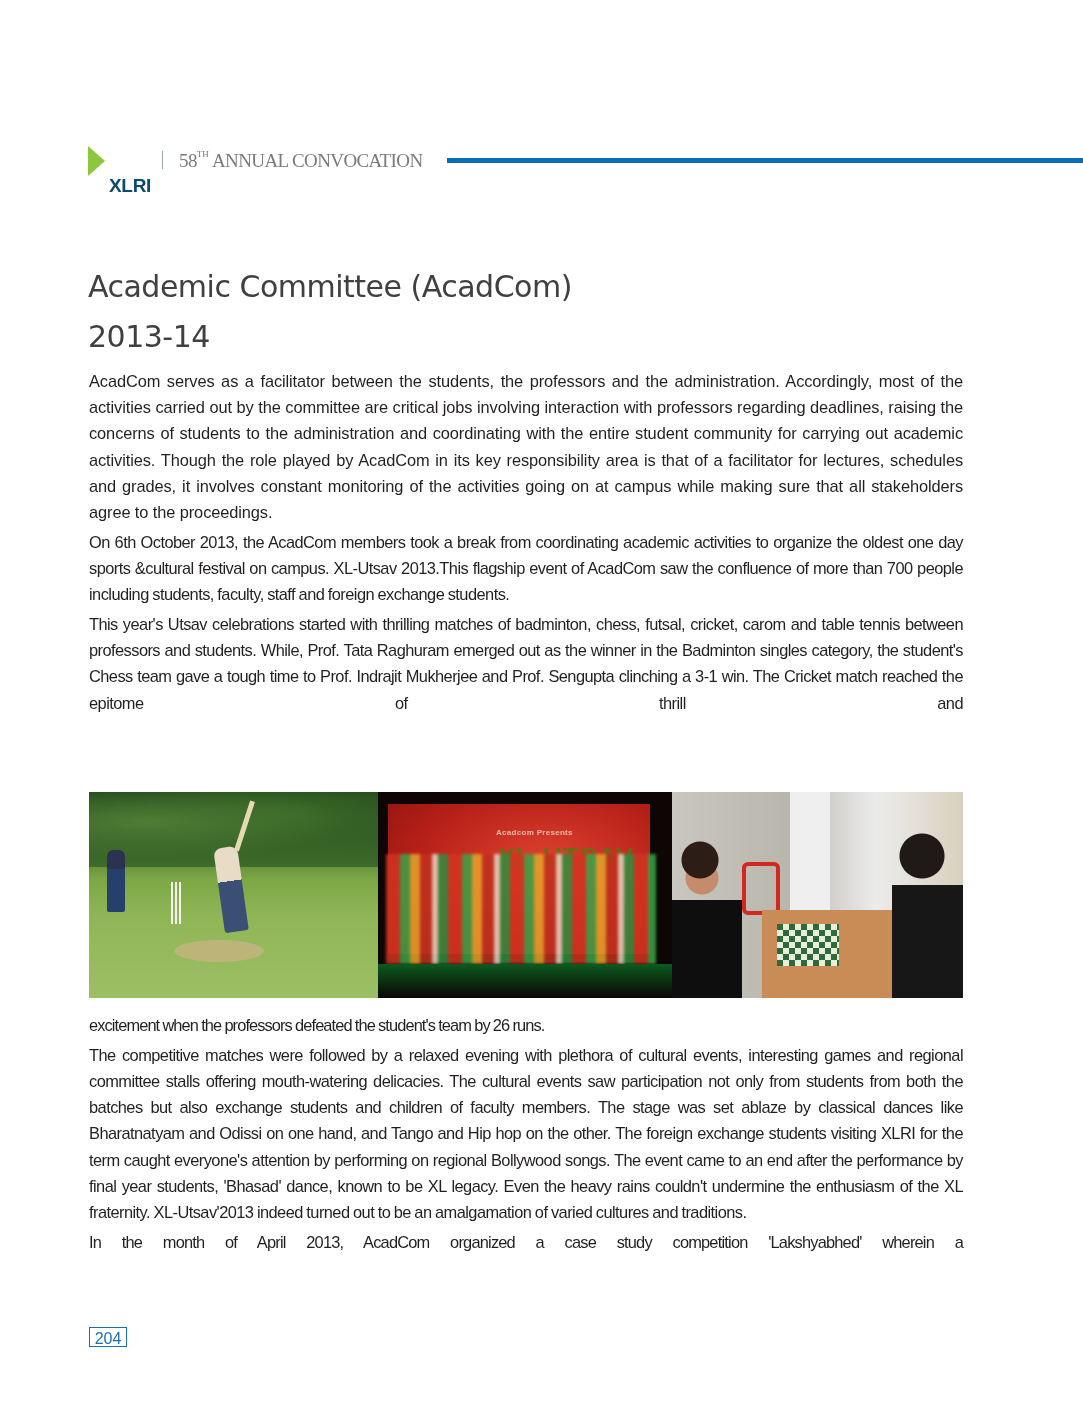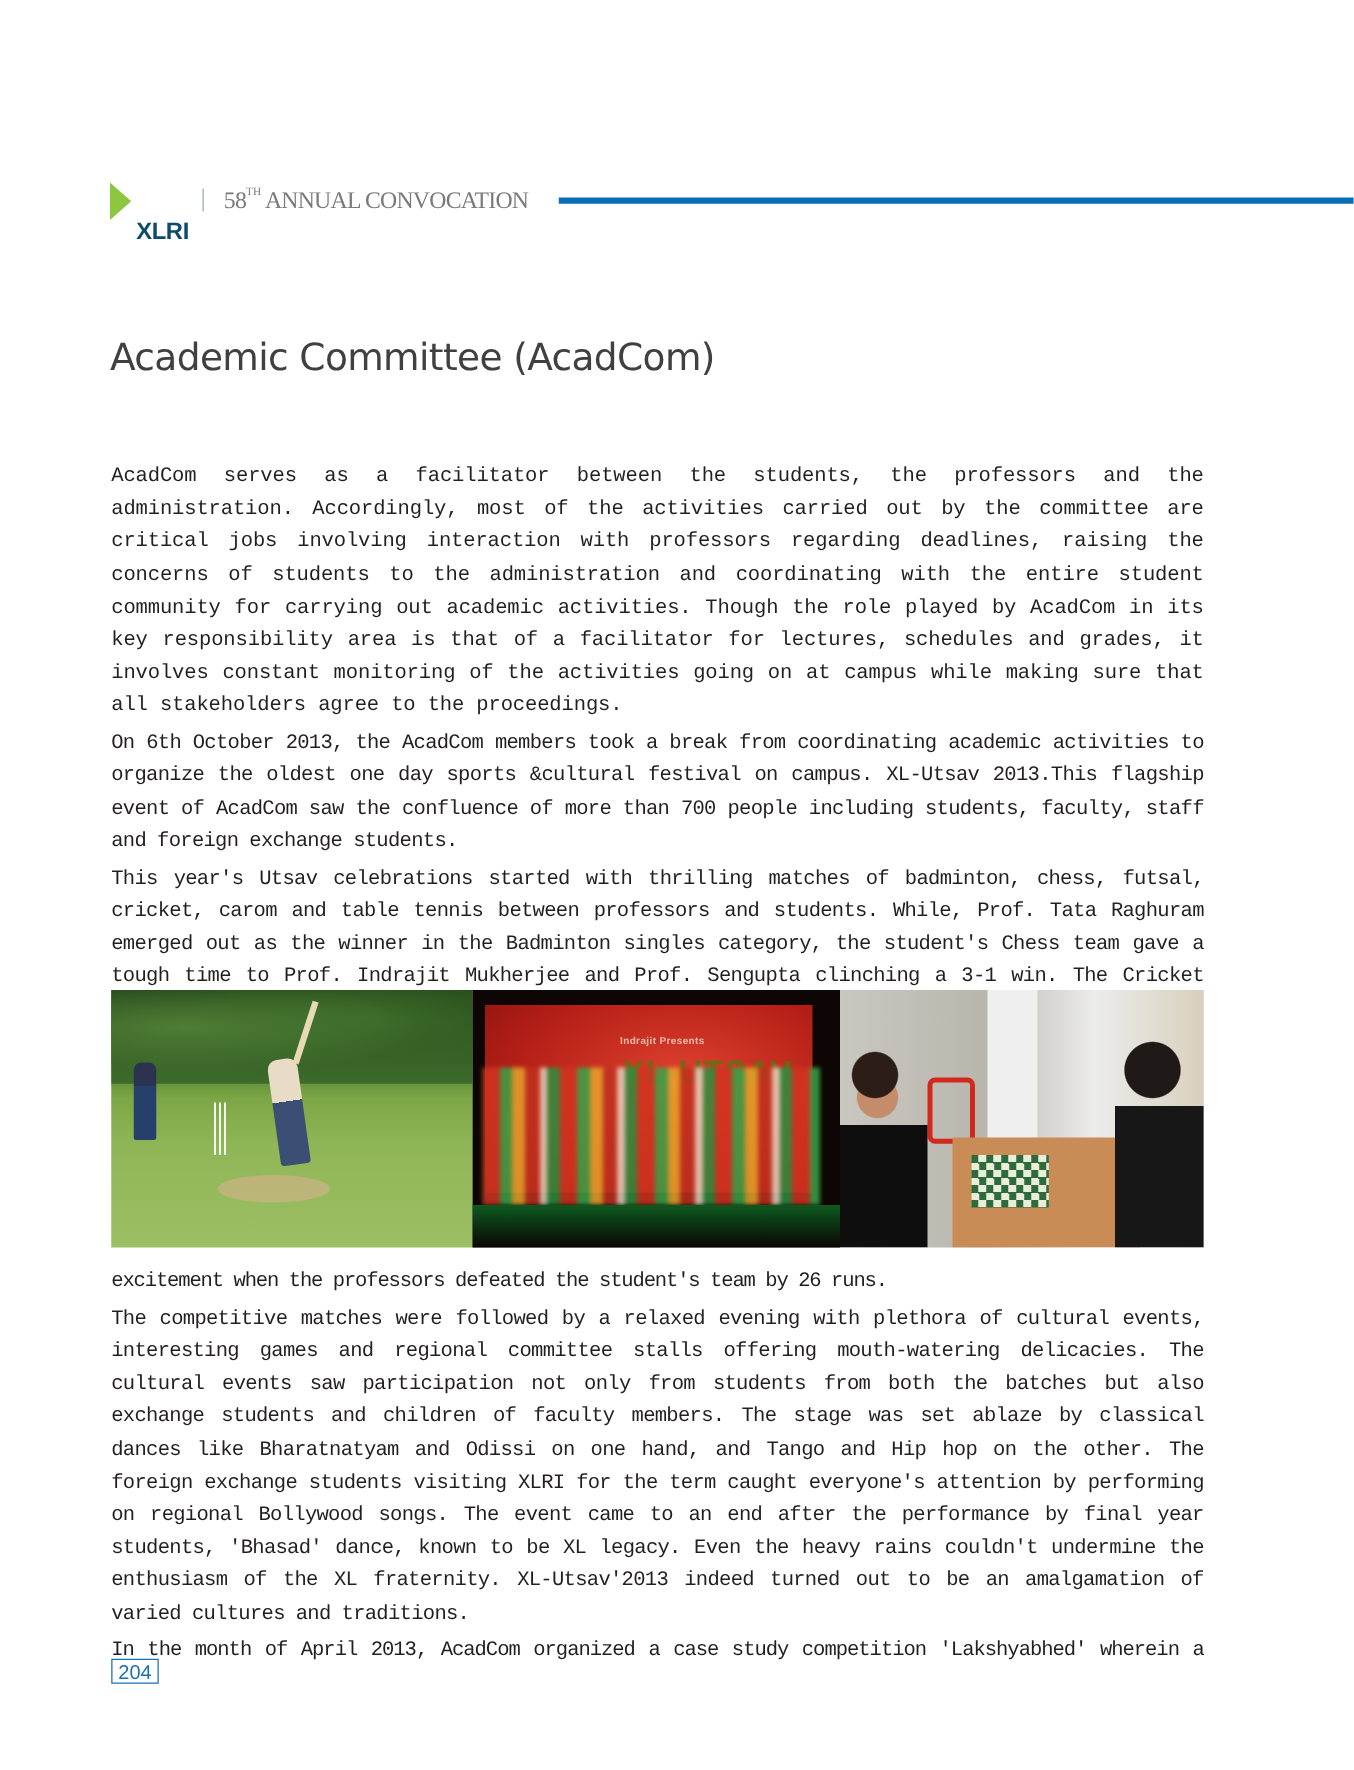--- a/index.html
+++ b/index.html
@@ -8,21 +8,21 @@
   .header { position: absolute; left: 88px; top: 145px; height: 32px; width: 995px; }
   .header .arrow { position: absolute; left: 0; top: 1px; width: 0; height: 0; border-top: 15px solid transparent; border-bottom: 15px solid transparent; border-left: 17px solid #8dc63f; }
   .header .brand { position: absolute; left: 21px; top: 5px; font-family: "Liberation Sans", sans-serif; font-weight: bold; font-size: 19px; color: #0c4a6e; letter-spacing: -0.3px; margin-top: 25px; }
   .header .sep { position: absolute; left: 74px; top: 6px; width: 1px; height: 18px; background: #9aa9b5; }
   .header .conv { position: absolute; left: 91px; top: 5px; font-family: Liberation Serif, serif; font-size: 19px; color: #7a7a7a; font-weight: normal; letter-spacing: -0.6px; white-space: nowrap; }
   .header .conv sup { font-size: 9px; position: relative; top: -3px; letter-spacing: 0; }
   .header .rule { position: absolute; left: 359px; top: 13px; right: 0; height: 5px; background: #0a6eb4; }
 
   .title { position: absolute; left: 88px; top: 262px; width: 880px; font-family: "DejaVu Sans", sans-serif; font-size: 30px; line-height: 50px; color: #404040; letter-spacing: -0.5px; }
 
-  .body-text { position: absolute; left: 89px; width: 874px; font-family: Liberation Mono, monospace; font-size: 16.4px; line-height: 26.2px; color: #231f20; text-align: justify; }
+  .body-text { position: absolute; left: 89px; width: 874px; font-family: Liberation Sans, sans-serif; font-size: 16.4px; line-height: 26.2px; color: #231f20; text-align: justify; }
   .body-text p { margin: 0 0 3.6px 0; }
   .narrow { font-stretch: condensed; letter-spacing: -0.55px; word-spacing: -0.5px; }
   .last-left { text-align-last: left; }
 
   #block1 { top: 368px; }
   #block2 { top: 1012px; }
 
   .photos { position: absolute; left: 89px; top: 792px; width: 874px; height: 206px; display: flex; }
   .photo { position: relative; height: 100%; overflow: hidden; }
   .photo.cricket { width: 289px; background: linear-gradient(180deg, #2f5a22 0%, #40702a 25%, #7ca645 42%, #8fb656 60%, #9cbf63 100%); }
@@ -57,40 +57,41 @@
 <div class="header">
   <span class="arrow"></span>
   <span class="brand">XLRI</span>
   <span class="sep"></span>
   <span class="conv"><span>58</span><sup>TH</sup><span> ANNUAL CONVOCATION</span></span>
   <span class="rule"></span>
 </div>
 
 <h1 class="title" style="margin:0;font-weight:normal;">
   <span>Academic Committee (AcadCom)</span><br>
+  <span>2013-14</span>
 </h1>
 
 <div class="body-text" id="block1">
   <p style="letter-spacing:-0.1px;">AcadCom serves as a facilitator between the students, the professors and the administration. Accordingly, most of the activities carried out by the committee are critical jobs involving interaction with professors regarding deadlines, raising the concerns of students to the administration and coordinating with the entire student community for carrying out academic activities. Though the role played by AcadCom in its key responsibility area is that of a facilitator for lectures, schedules and grades, it involves constant monitoring of the activities going on at campus while making sure that all stakeholders agree to the proceedings.</p>
   <p class="narrow">On 6th October 2013, the AcadCom members took a break from coordinating academic activities to organize the oldest one day sports &amp;cultural festival on campus. XL-Utsav 2013.This flagship event of AcadCom saw the confluence of more than 700 people including students, faculty, staff and foreign exchange students.</p>
   <p class="narrow" style="text-align-last: justify;">This year's Utsav celebrations started with thrilling matches of badminton, chess, futsal, cricket, carom and table tennis between professors and students.   While, Prof. Tata Raghuram emerged out as the winner in the Badminton singles category, the student's Chess team gave a tough time to Prof. Indrajit Mukherjee and Prof. Sengupta clinching a 3-1 win. The Cricket match reached the epitome of thrill and</p>
 </div>
 
 <div class="photos">
   <div class="photo cricket">
     <div class="trees"></div>
     <div class="pitch"></div>
     <div class="stumps"></div>
     <div class="keeper"></div>
     <div class="batsman"></div>
     <div class="bat"></div>
   </div>
   <div class="photo stage">
     <div class="banner"></div>
-    <div class="banner-text">Indrajit Presents</div>
+    <div class="banner-text">Acadcom Presents</div>
     <div class="banner-title">XL-UTSAV</div>
     <div class="dancers"></div>
     <div class="floor"></div>
   </div>
   <div class="photo chess">
     <div class="pillar"></div>
     <div class="chair"></div>
     <div class="table"></div>
     <div class="board"></div>
     <div class="girl"></div>

